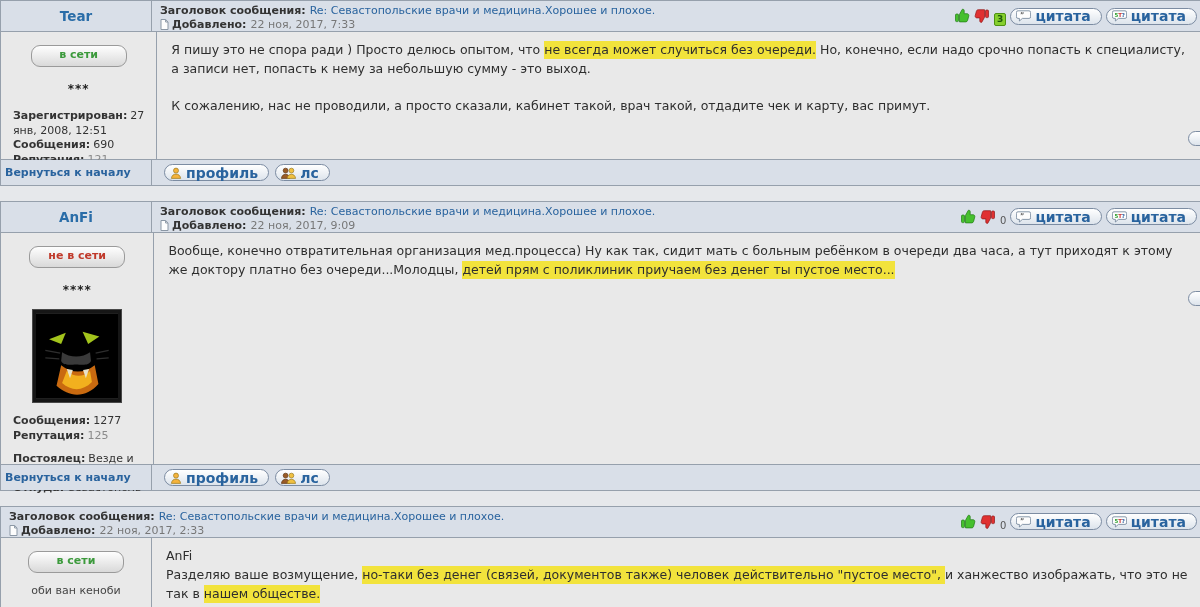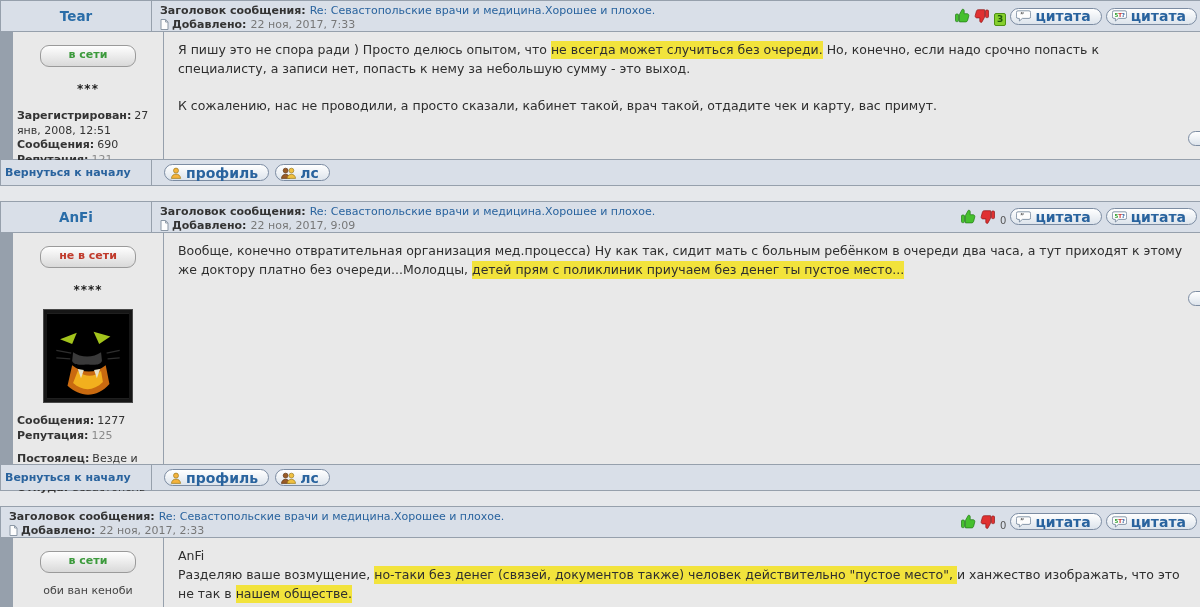--- a/index.html
+++ b/index.html
@@ -63,21 +63,21 @@
   .report {
     position:absolute; right:-13px;
     display:inline-flex; align-items:center; justify-content:center;
     width:28px; height:15px; border:1px solid #7c8ca2; border-radius:8px;
     background:linear-gradient(#ffffff,#dde4ec);
     color:var(--report-red); font-weight:bold; font-size:11px; cursor:pointer;
   }
   .p1 .report { bottom:13px; }
   .p2 .report { top:58px; }
 
-  .profile-cell { flex:0 0 150px; padding:6px 4px; font-size:11px; color:#333; line-height:1.32;margin-left:12px; }
+  .profile-cell { flex:0 0 150px; padding:6px 12px; font-size:11px; color:#333; line-height:1.32; }
   .status {
     display:block; width:96px; margin:7px auto 0; text-align:center;
     border:1px solid #9a9a9a; border-radius:9px;
     background:linear-gradient(#fefefe,#d9d9d9);
     padding:2px 0 3px; font-size:11px; font-weight:bold;
   }
   .status.online  { color:var(--online-green); }
   .status.offline { color:var(--offline-red); }
   .stars { text-align:center; margin:15px 0 12px; font-size:12px; letter-spacing:1px; color:#222; font-weight:bold; }
   .info-line b { margin-right:3px; }

